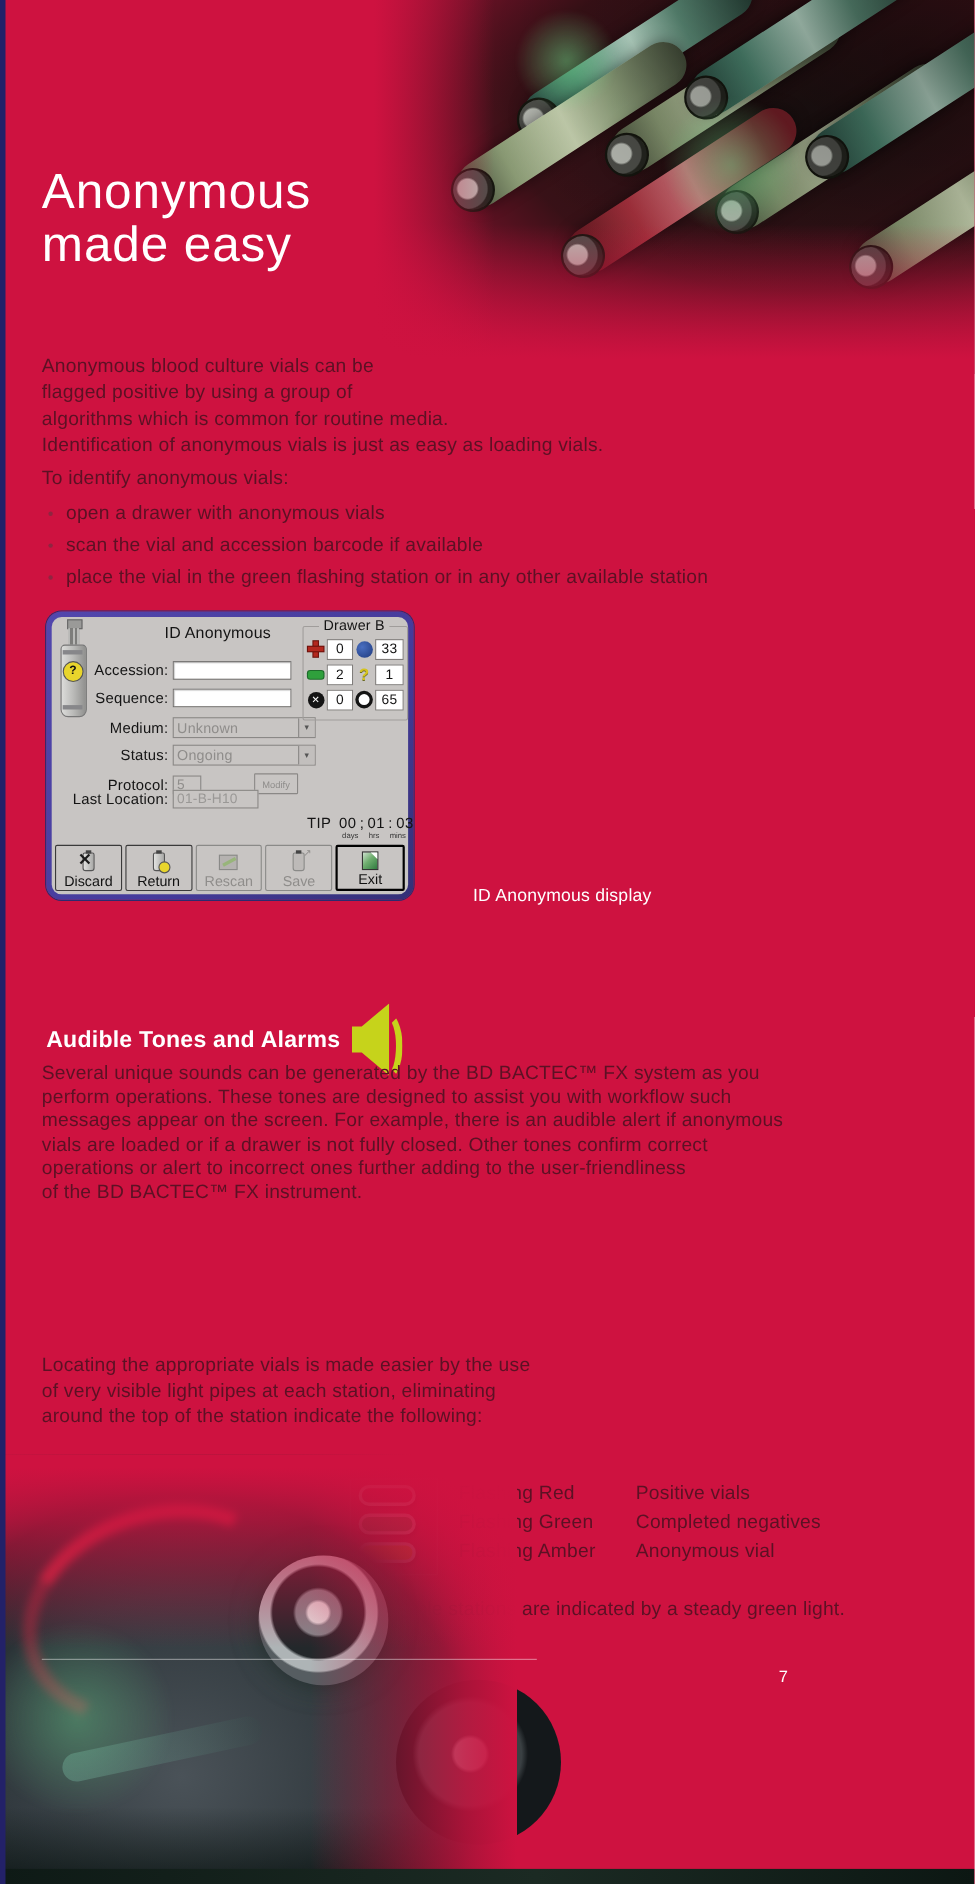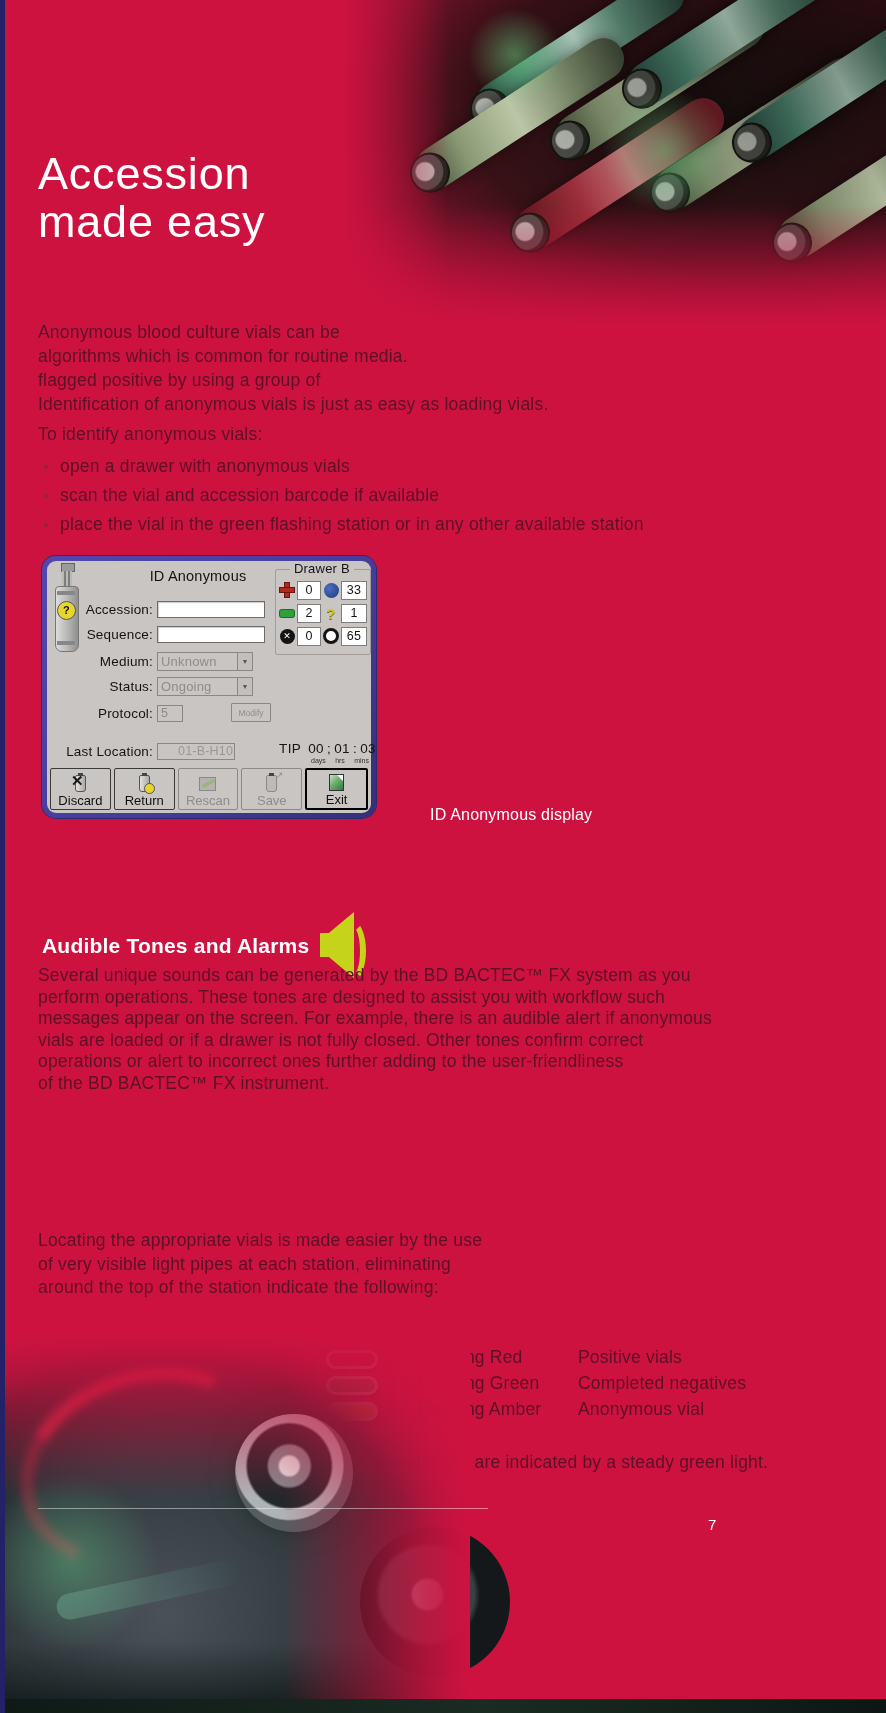--- a/index.html
+++ b/index.html
@@ -60,26 +60,26 @@
   .vial .bodyv { position:absolute; left:3px; top:23px; width:22px; height:64px;
     background:linear-gradient(90deg,#dcdcda,#b9b9b7 50%,#8f8f8d); border:1px solid #777; border-radius:4px 4px 7px 7px; }
   .vial .stripe { position:absolute; left:5px; width:18px; height:4px; background:#87878a; }
   .vial .qcircle { position:absolute; left:5px; top:38px; width:17px; height:17px; border-radius:50%;
     background:#e8d52c; border:1px solid #555; text-align:center; line-height:17px; font-size:11px; font-weight:bold; color:#111; }
 
   .drow { position:absolute; left:0; display:flex; align-items:center; height:20px; }
   .dlabel { width:106px; text-align:right; margin-right:4px; flex:none; }
   .dfield { box-sizing:border-box; display:inline-flex; align-items:center; }
   .dfield.input { width:108px; height:17px; background:#fff; border:1px solid #6e6c6a; box-shadow:inset 1px 1px 1px rgba(0,0,0,.2); }
-  .dfield.dropdown { width:96px; height:19px; background:#c8c5c3; border:1px solid #8a8886; justify-content:space-between; }
+  .dfield.dropdown { width:130px; height:19px; background:#c8c5c3; border:1px solid #8a8886; justify-content:space-between; }
   .dd-value { color:#8f8d8b; font-size:13px; padding-left:3px; }
   .dd-btn { width:14px; height:100%; border-left:1px solid #8a8886; background:#c2bfbd; color:#555;
     display:flex; align-items:center; justify-content:center; font-size:8px; }
   .dfield.small { width:26px; height:17px; background:#c8c5c3; border:1px solid #8a8886; color:#8f8d8b; font-size:12.5px; padding-left:3px; }
-  .dfield.loc { width:78px; height:17px; background:#c8c5c3; border:1px solid #8a8886; color:#9a9896; font-size:12.5px; padding-left:20px; }
+  .dfield.loc { width:78px; height:17px; background:#c8c5c3; border:1px solid #8a8886; color:#9a9896; font-size:12.5px; padding-left:3px; }
   .modify-btn { position:absolute; left:184px; top:142px; width:40px; height:19px; background:#c8c5c3;
     border:1px solid #8a8886; border-radius:1px; font-size:8.5px; color:#8f8d8b; font-family:inherit; }
 
   
   .drawer-group { position:absolute; left:228px; top:8px; width:94px; height:84px;
     border:1px solid #a09d9b; border-radius:2px; }
   .drawer-title { position:absolute; top:-9px; left:14px; background:var(--color-dialog-bg,#c8c5c3); padding:0 4px; font-size:13px; }
   .dwrow { position:absolute; left:3px; display:flex; align-items:center; gap:2px; height:20px; }
   .ic { width:16px; height:16px; flex:none; display:flex; align-items:center; justify-content:center; position:relative; }
   .ic.cross::before { content:''; position:absolute; left:6px; top:1px; width:4px; height:14px; background:#b3281e; box-shadow:0 0 0 1px #6e120c; }
@@ -194,28 +194,28 @@
     <div class="bottle teal" style="left:382px; top:62px;"></div>
     <div class="bottle" style="left:422px; top:162px;"></div>
     <div class="glow-green" style="left:250px; top:90px; width:150px; height:120px;"></div>
     <div class="glow-green" style="left:120px; top:10px; width:110px; height:90px;"></div>
     <div class="fade"></div>
   </div>
 
   <div class="left-stripe"></div>
 
   <h1 class="title">
-    <span>Accession</span>
+    <span>Anonymous</span>
     <span>made easy</span>
   </h1>
 
   <div class="intro bodytext">
     <div>Anonymous blood culture vials can be</div>
+    <div>flagged positive by using a group of</div>
     <div>algorithms which is common for routine media.</div>
-    <div>flagged positive by using a group of</div>
     <div>Identification of anonymous vials is just as easy as loading vials.</div>
   </div>
 
   <div class="identify-heading bodytext">To identify anonymous vials:</div>
 
   <div class="bullets bodytext">
     <div class="bullet-row">
       <span class="dot"></span>
       <span>open a drawer with anonymous vials</span>
     </div>
@@ -263,21 +263,21 @@
         <span class="dfield dropdown">
           <span class="dd-value">Ongoing</span>
           <span class="dd-btn">▾</span>
         </span>
       </div>
       <div class="drow" style="top:142px;">
         <span class="dlabel">Protocol:</span>
         <span class="dfield small">5</span>
       </div>
       <button class="modify-btn">Modify</button>
-      <div class="drow" style="top:180px;">
+      <div class="drow" style="top:155px;">
         <span class="dlabel">Last Location:</span>
         <span class="dfield loc">01-B-H10</span>
       </div>
 
       <div class="drawer-group">
         <span class="drawer-title">Drawer B</span>
         <div class="dwrow" style="top:10px;">
           <span class="ic cross"></span>
           <span class="cnt">0</span>
           <span class="ic bluec"></span>

